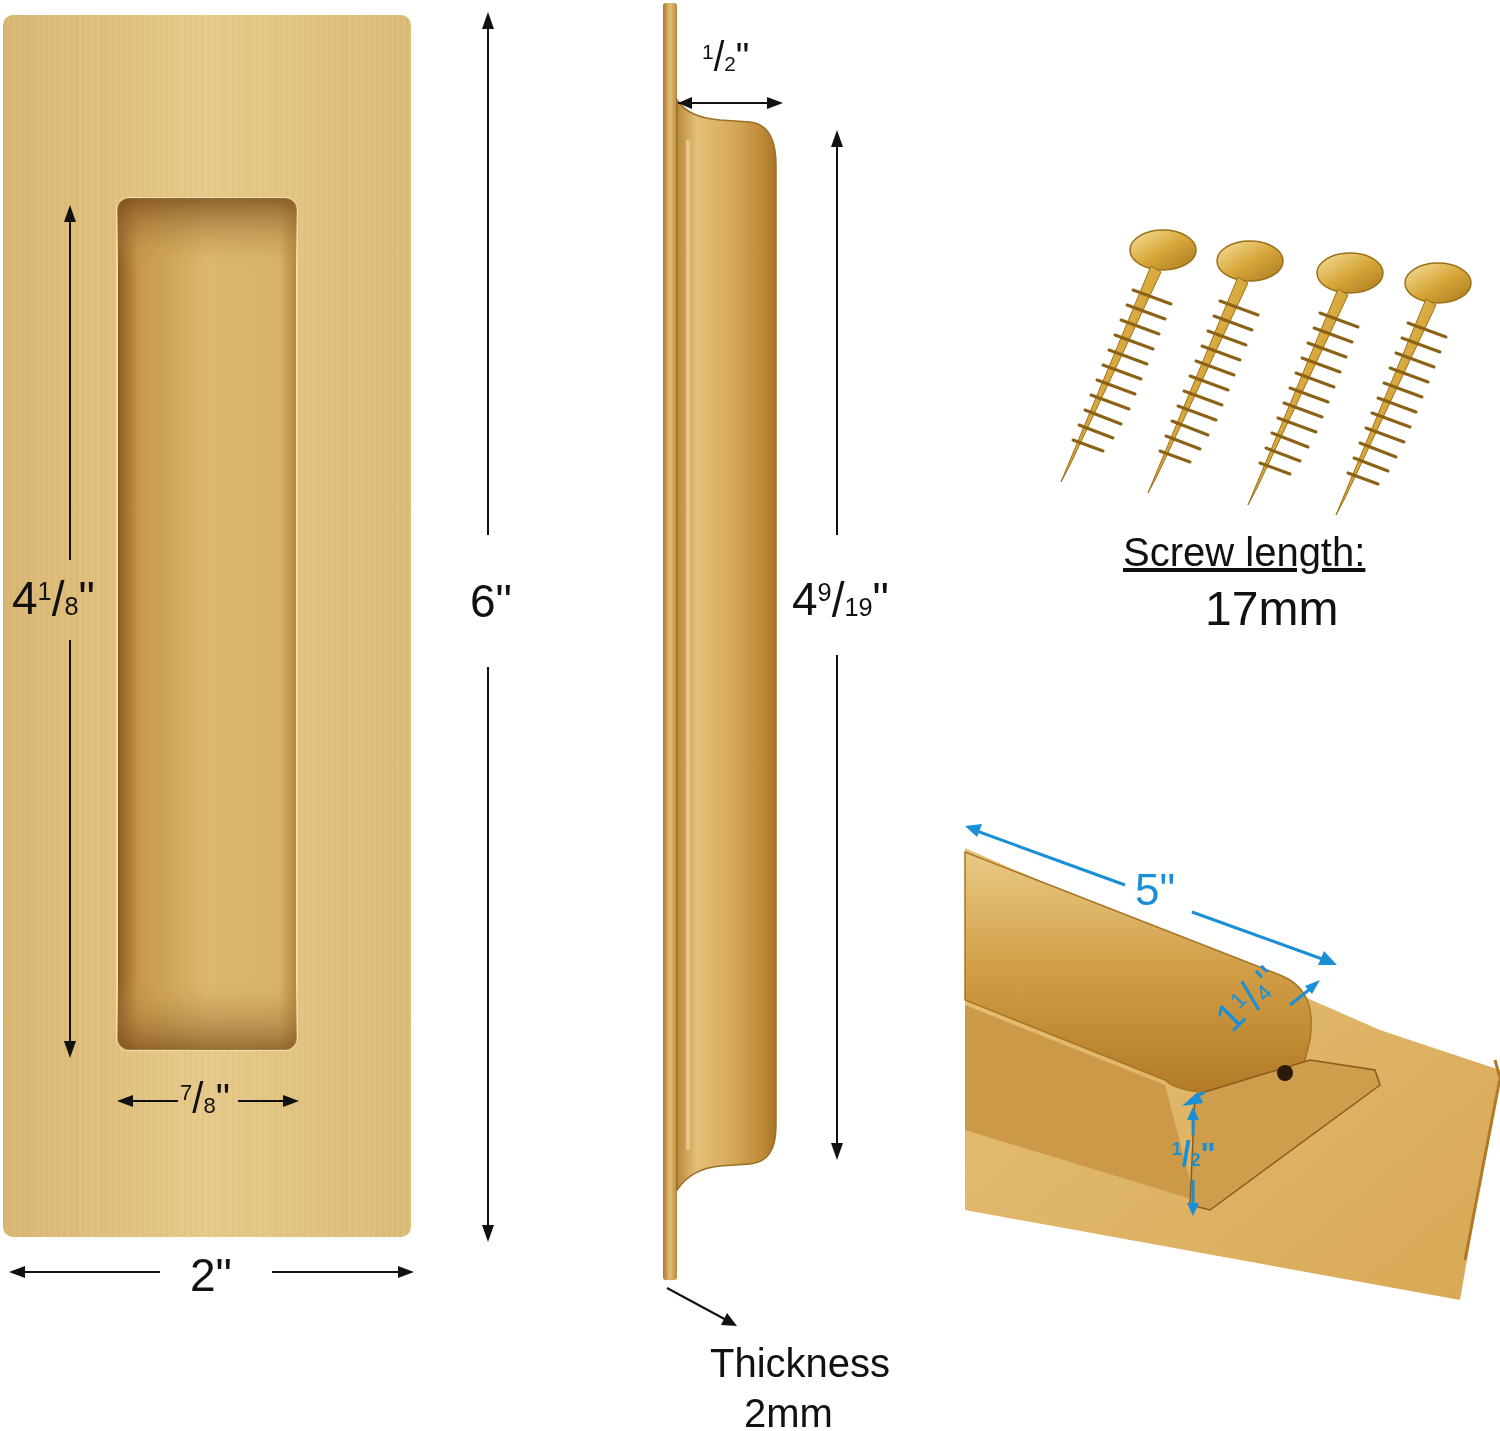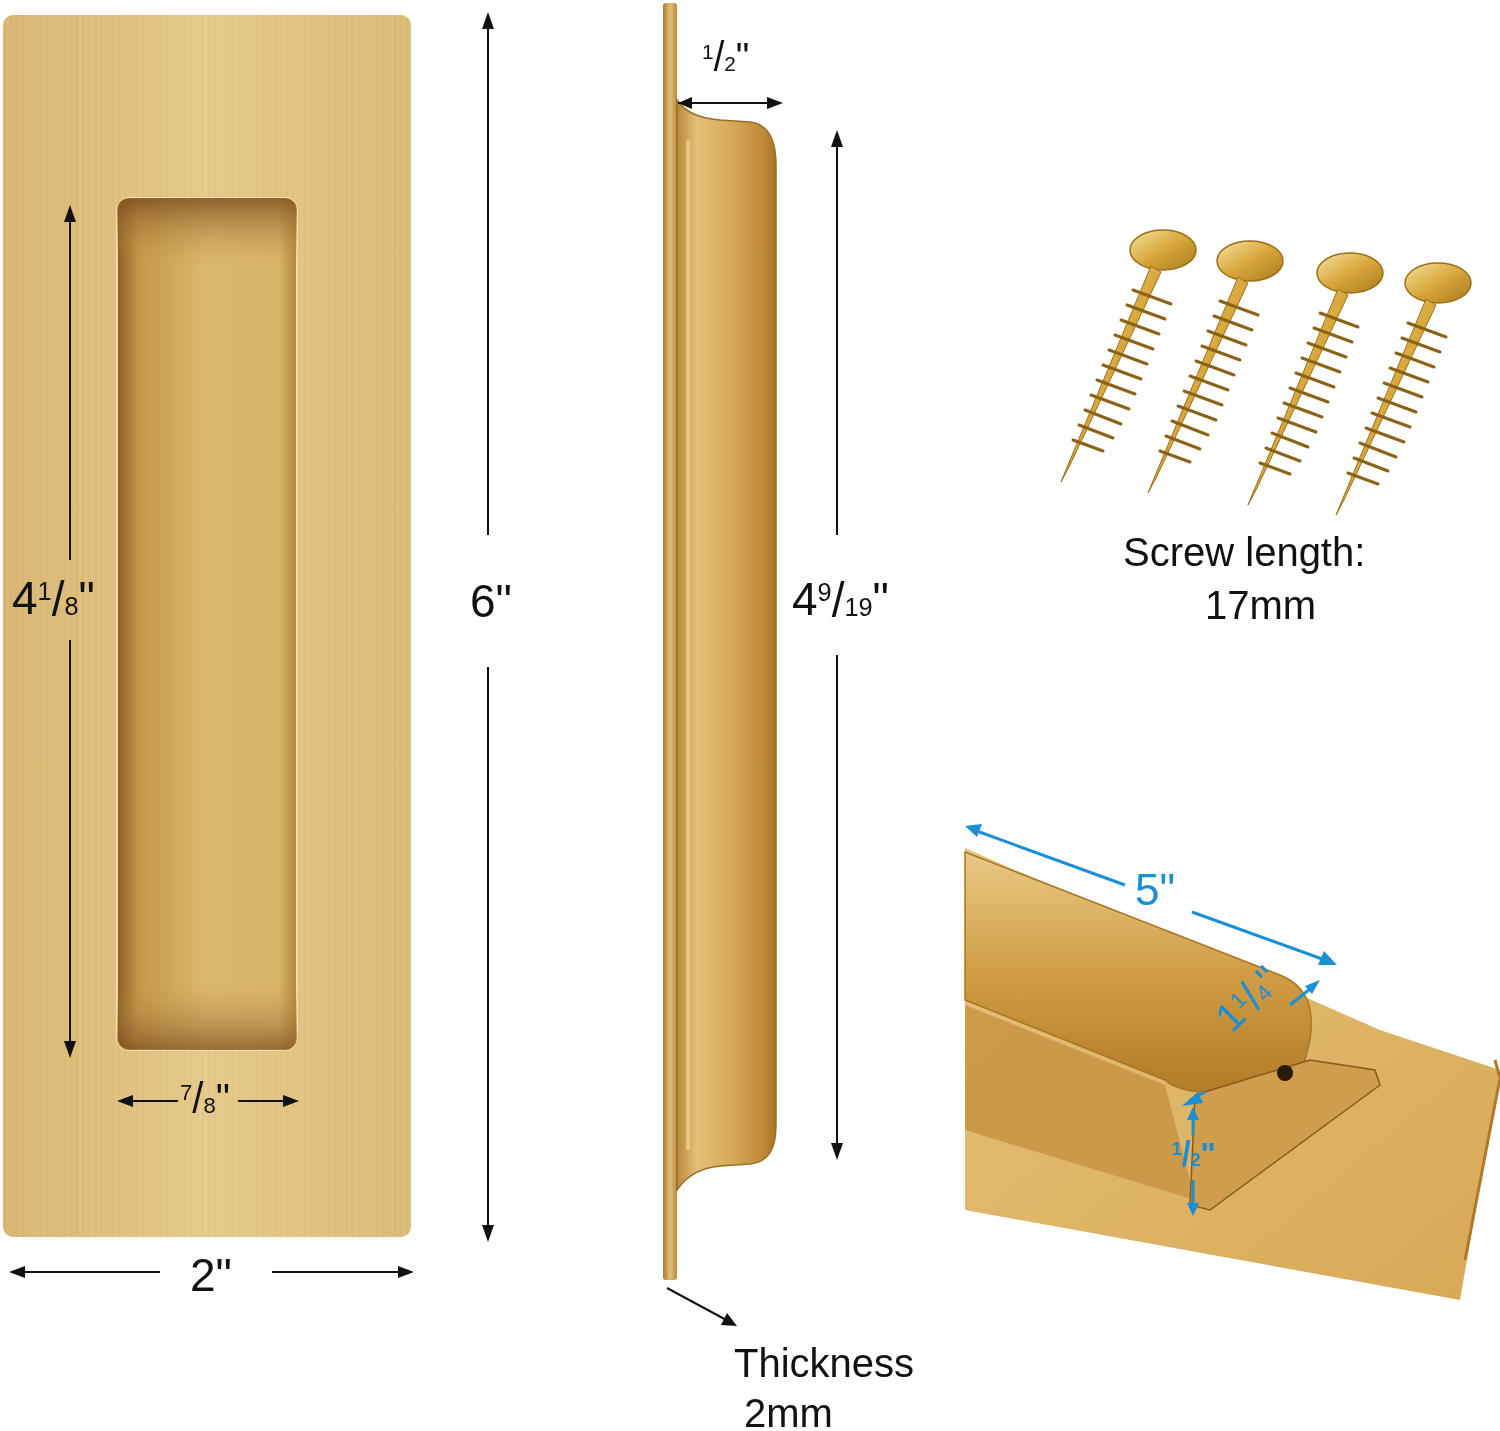--- a/index.html
+++ b/index.html
@@ -117,21 +117,21 @@
 
     <line x1="27" y1="1288" x2="90" y2="1322" stroke="#111" stroke-width="2"></line>
     <polygon points="97,1326 81,1325 87,1313" fill="#111"></polygon>
   </svg>
   <div class="lbl frac" style="left:62px;top:38px;font-size:38px;">
     <sup>1</sup><span class="slash">/</span><sub>2</sub><span>"</span>
   </div>
   <div class="lbl frac" style="left:152px;top:576px;font-size:46px;">
     <span>4</span><sup>9</sup><span class="slash">/</span><sub>19</sub><span>"</span>
   </div>
-  <div class="lbl" style="left:94px;top:1343px;font-size:40px;">Thickness</div>
+  <div class="lbl" style="left:70px;top:1343px;font-size:40px;">Thickness</div>
   <div class="lbl" style="left:104px;top:1393px;font-size:40px;">2mm</div>
 </div>
 
 <div class="abs" style="left:1000px;top:220px;width:500px;height:420px;">
   <svg width="500" height="320" style="left:0;top:0;">
     <defs>
       <linearGradient id="screwGrad" x1="0" y1="0" x2="1" y2="1">
         <stop offset="0" stop-color="#f6e2a0"></stop>
         <stop offset="0.5" stop-color="#d8a83c"></stop>
         <stop offset="1" stop-color="#a87a1c"></stop>
@@ -152,22 +152,22 @@
           <line x1="-84" y1="175" x2="-50" y2="188"></line>
           <line x1="-90" y1="190" x2="-60" y2="201"></line>
         </g>
       </g>
     </defs>
     <use href="#screw" x="163" y="30"></use>
     <use href="#screw" x="250" y="41"></use>
     <use href="#screw" x="350" y="53"></use>
     <use href="#screw" x="438" y="63"></use>
   </svg>
-  <div class="lbl" style="left:123px;top:312px;font-size:40px;">Screw length:</div>
-  <div class="lbl" style="left:205px;top:365px;font-size:40px;">17mm</div>
+  <div class="lbl" style="left:123px;top:312px;font-size:40px;text-decoration:underline;">Screw length:</div>
+  <div class="lbl" style="left:205px;top:365px;font-size:48px;">17mm</div>
 </div>
 
 <div class="abs" style="left:960px;top:740px;width:540px;height:500px;">
   <svg width="540" height="500" style="left:0;top:0;">
     <defs>
       <linearGradient id="gPlate" x1="0" y1="0" x2="1" y2="1">
         <stop offset="0" stop-color="#e6c27a"></stop>
         <stop offset="1" stop-color="#d8a855"></stop>
       </linearGradient>
       <linearGradient id="gCup" x1="0" y1="0" x2="0" y2="1">

